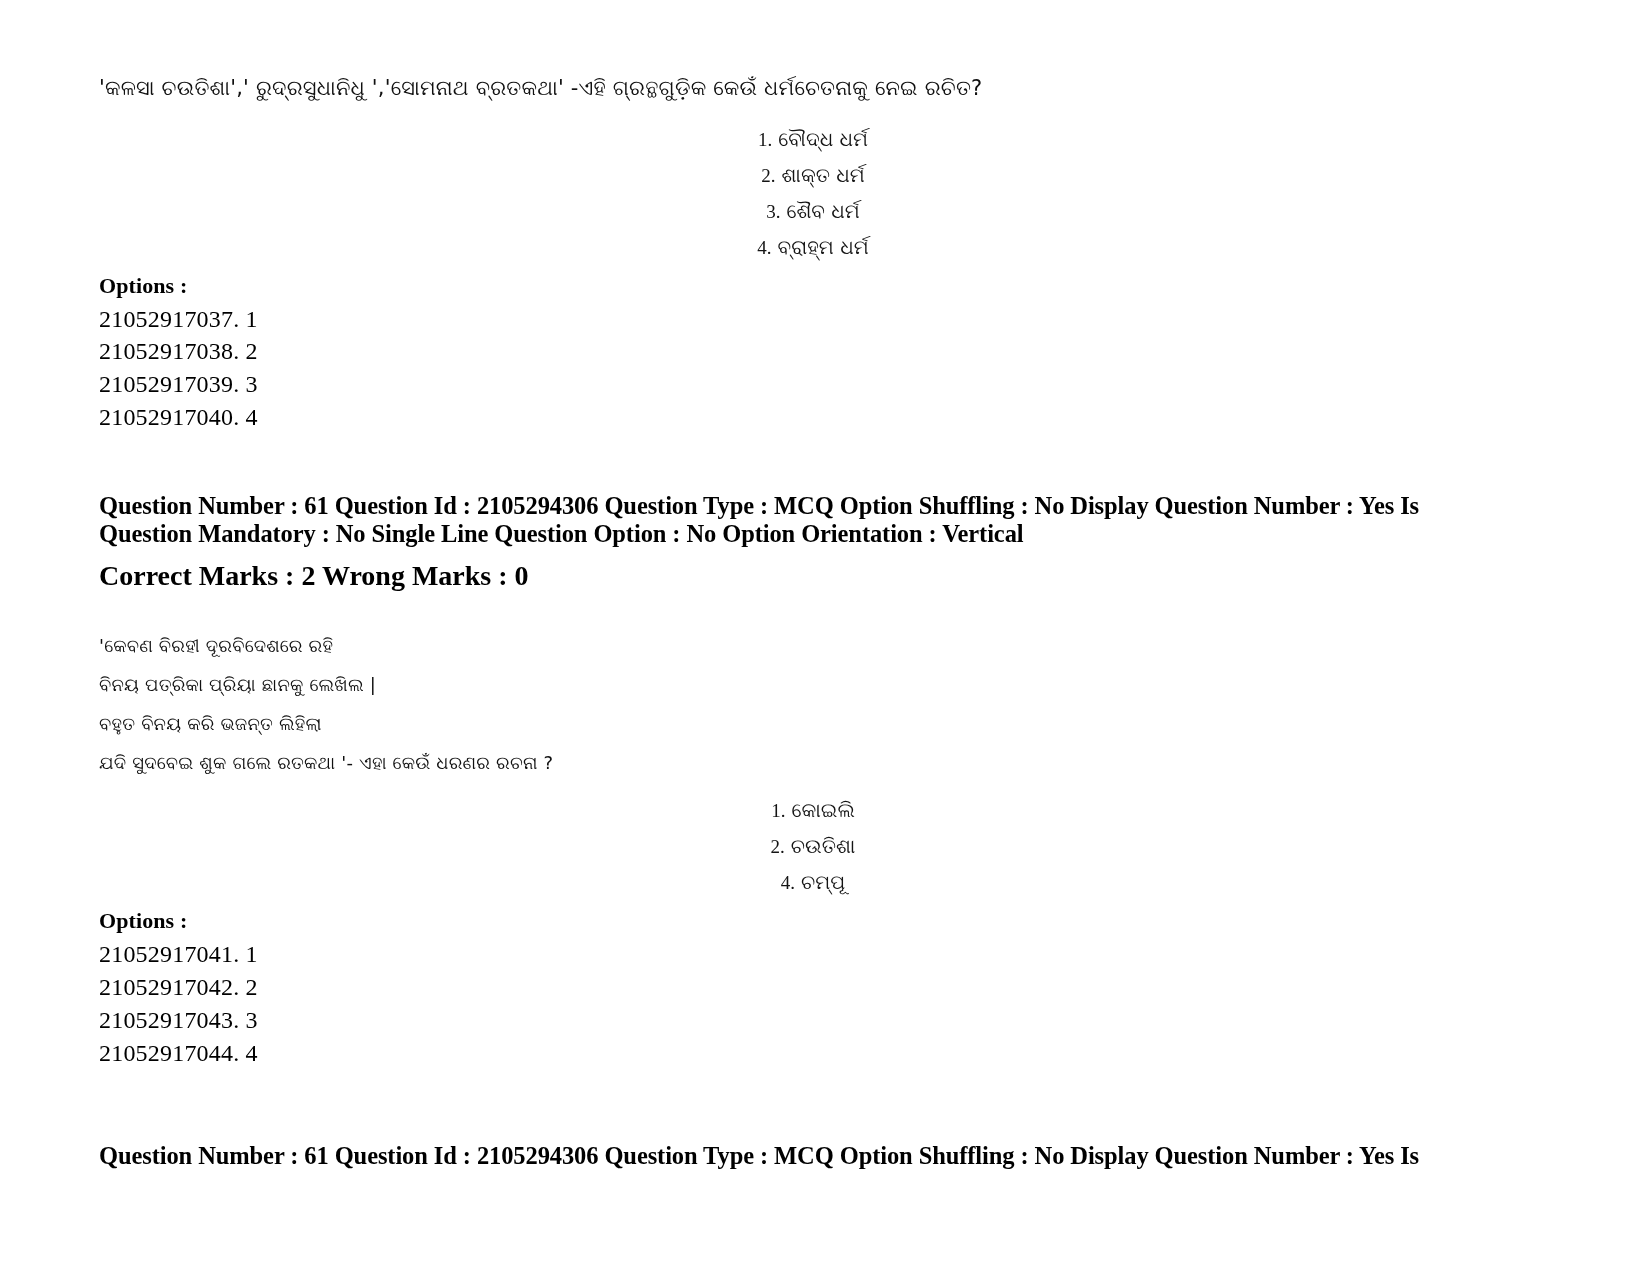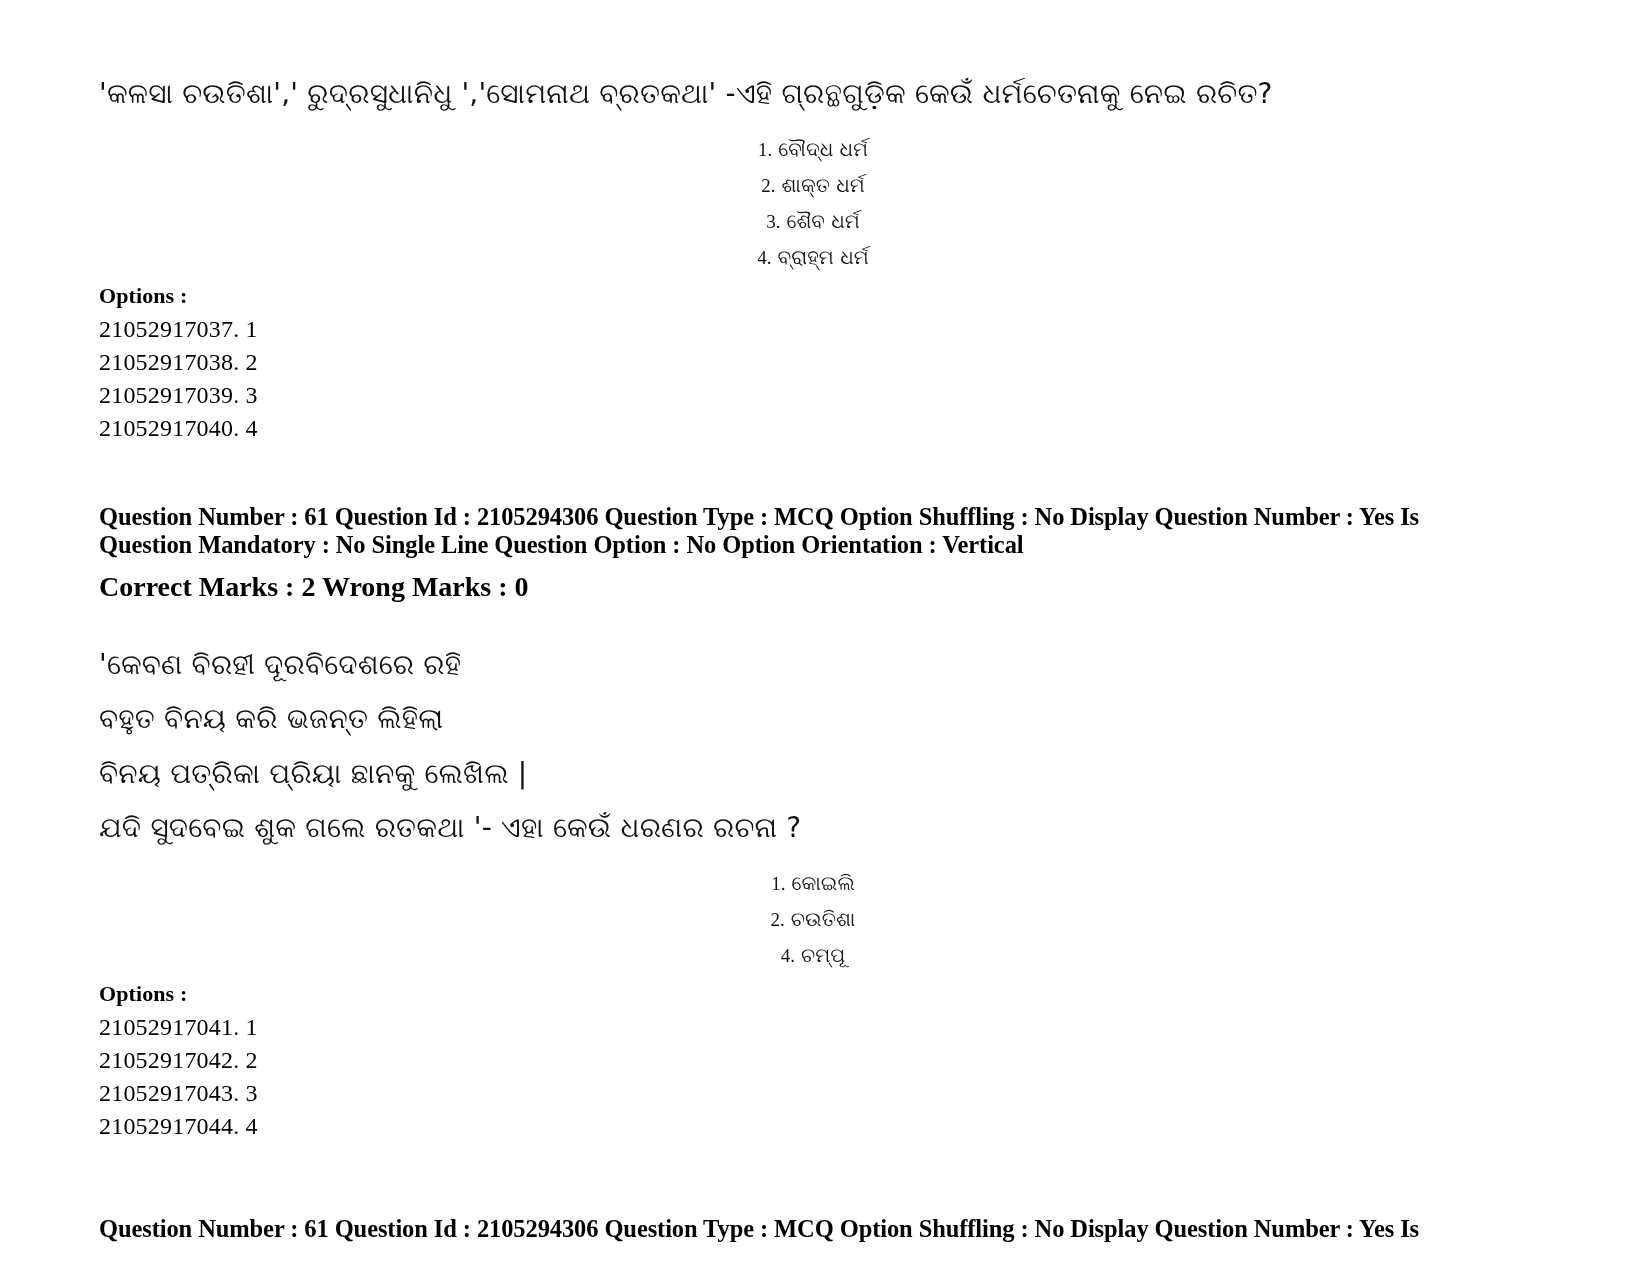--- a/index.html
+++ b/index.html
@@ -31,27 +31,27 @@
 
   
   .odia {
     font-family: "DejaVu Sans", "Liberation Sans", sans-serif;
     font-size: 21px;
     line-height: 1.55;
     color: #101010;
     letter-spacing: 0.2px;
   }
   .odia-stem {
-    font-size: 28px;
+    font-size: 21px;
     white-space: nowrap;
     margin: 0 0 10px 0;
   }
   .odia-stem-multi p {
     margin: 0 0 11px 0;
-    font-size: 28px;
+    font-size: 18px;
   }
 
   
   .choices {
     margin: 24px 0 0 0;
     padding: 0;
     list-style: none;
   }
   .choices li {
     font-family: "DejaVu Sans", "Liberation Sans", sans-serif;
@@ -154,22 +154,22 @@
       <div class="meta-line">Question Number : 61 Question Id : 2105294306 Question Type : MCQ Option Shuffling : No Display Question Number : Yes Is</div>
       <div class="meta-line">Question Mandatory : No Single Line Question Option : No Option Orientation : Vertical</div>
     </div>
     <div class="meta-marks">Correct Marks : 2 Wrong Marks : 0</div>
 
     <div class="block-gap-md"></div>
 
     <div>
       <div class="odia odia-stem-multi q2-stem">
         <p>'କେବଣ ବିରହୀ ଦୂରବିଦେଶରେ ରହି</p>
+        <p>ବିନୟ ପତ୍ରିକା ପ୍ରିୟା ଛାନକୁ ଲେଖିଲ |</p>
         <p>ବହୁତ ବିନୟ କରି  ଭଜନ୍ତ ଲିହିଲା</p>
-        <p>ବିନୟ ପତ୍ରିକା ପ୍ରିୟା ଛାନକୁ ଲେଖିଲ |</p>
         <p>ଯଦି ସୁଦବେଇ ଶୁକ ଗଲେ ରତକଥା '- ଏହା କେଉଁ ଧରଣର ରଚନା ?</p>
       </div>
 
       <ul class="choices">
         <li>
           <span class="choice-num">1.</span><span>କୋଇଲି</span>
         </li>
         <li>
           <span class="choice-num">2.</span><span>ଚଉତିଶା</span>
         </li>

